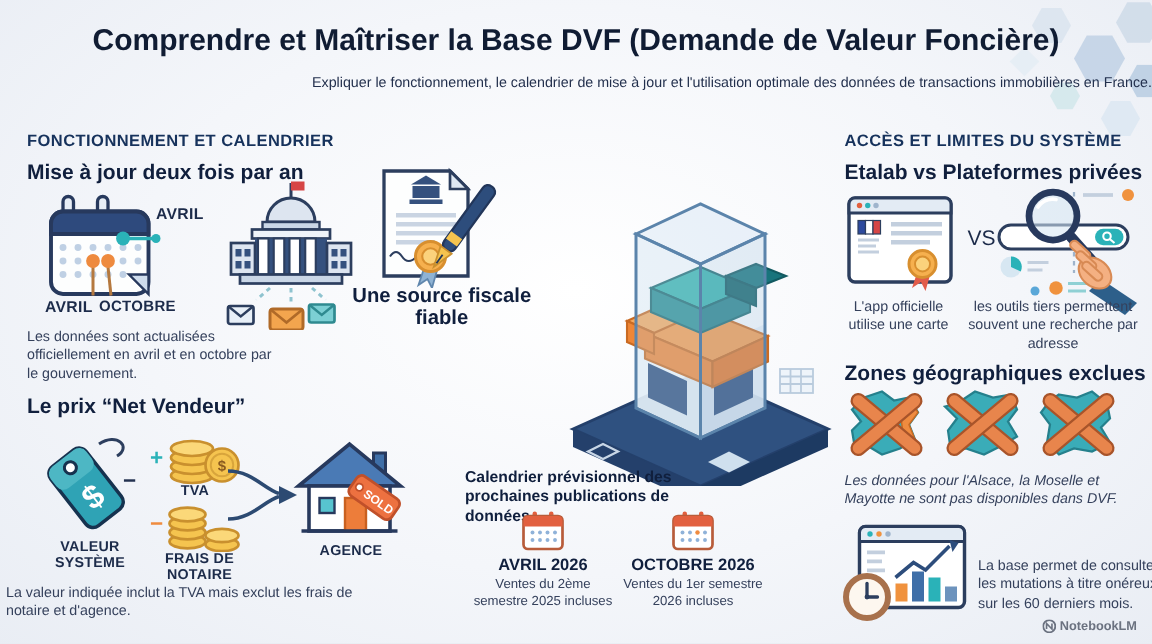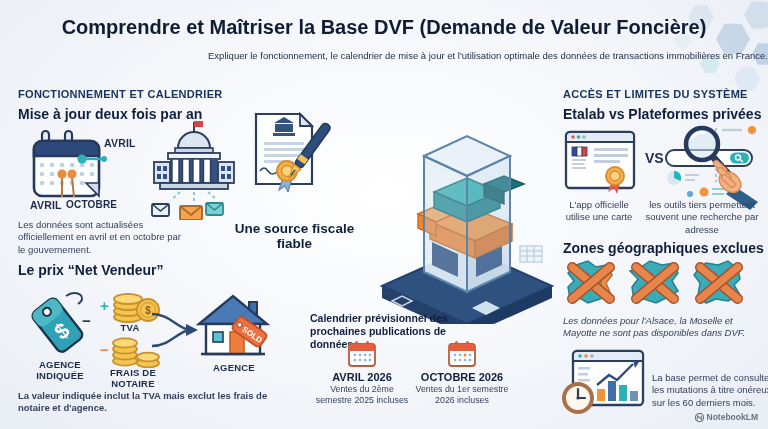--- a/index.html
+++ b/index.html
@@ -10,21 +10,21 @@
   .h2sec{font-size:11px;font-weight:800;color:#16325c;letter-spacing:.3px;}
   .h3{font-size:14px;font-weight:800;color:#101f3d;}
   .body-txt{font-size:9.5px;font-weight:500;color:#35415c;line-height:1.3;}
   .lbl{font-size:9.5px;font-weight:800;color:#1c2b4a;letter-spacing:.2px;}
   .center{text-align:center;}
   .title{font-size:20px;font-weight:800;color:#101c33;text-align:center;width:100%;}
   .subtitle{font-size:9.5px;font-weight:400;color:#23304d;text-align:right;width:100%;}
   .hex{clip-path:polygon(25% 5%,75% 5%,100% 50%,75% 95%,25% 95%,0% 50%);}
   .sched-date{font-size:11px;font-weight:800;color:#101f3d;}
   .sched-desc{font-size:8.8px;font-weight:500;color:#35415c;line-height:1.25;}
-  .vs{font-size:14px;font-weight:700;color:#1c2b4a;}
+  .vs{font-size:14px;font-weight:400;color:#1c2b4a;}
   .sign{font-weight:800;font-size:15px;}
   .watermark{font-size:8.5px;font-weight:700;color:#6b7280;display:flex;align-items:center;gap:3px;}
 </style>
 </head>
 <body>
 
 <div class="canvas">
 
   <div>
     <span class="abs hex" style="left:688px;top:4px;width:26px;height:26px;background:#d9e4ef;opacity:.85;"></span>
@@ -85,21 +85,21 @@
 
   <svg class="abs" style="left:20px;top:288px;" width="78" height="74" viewBox="0 0 78 74">
     <path d="M46 8 C 58 0 68 10 58 16" fill="none" stroke="#2c3e5e" stroke-width="2"></path>
     <g transform="rotate(-38 38 38)">
       <rect x="23" y="12" width="30" height="50" rx="6" fill="#2fa3b5" stroke="#16324f" stroke-width="2.3"></rect>
       <rect x="23" y="12" width="30" height="18" rx="6" fill="#4db7c4" stroke="none"></rect>
       <circle cx="38" cy="20" r="4" fill="#fff" stroke="#16324f" stroke-width="2"></circle>
       <text x="38" y="52" text-anchor="middle" font-size="22" font-weight="800" fill="#ffffff">$</text>
     </g>
   </svg>
-  <div class="abs lbl center" style="left:16px;top:360px;width:88px;line-height:1.15;">AGENCE INDIQUÉE</div>
+  <div class="abs lbl center" style="left:16px;top:360px;width:88px;line-height:1.15;">VALEUR SYSTÈME</div>
 
   <span class="abs sign" style="left:82px;top:312px;color:#233250;">−</span>
   <span class="abs sign" style="left:100px;top:297px;color:#2ab2b8;">+</span>
   <span class="abs sign" style="left:100px;top:341px;color:#ef8b3f;">−</span>
 
   <svg class="abs" style="left:112px;top:284px;" width="50" height="40" viewBox="0 0 50 40">
     <g fill="#f5c44f" stroke="#c9902e" stroke-width="1.8">
       <ellipse cx="16" cy="33" rx="14" ry="5"></ellipse>
         <ellipse cx="16" cy="27" rx="14" ry="5"></ellipse>
       <ellipse cx="16" cy="21" rx="14" ry="5"></ellipse>
@@ -137,21 +137,21 @@
     <rect x="20" y="42" width="10" height="10" fill="#57c4cf" stroke="#27395d" stroke-width="1.6"></rect>
     <line x1="8" y1="64" x2="72" y2="64" stroke="#27395d" stroke-width="2.4"></line>
     <g transform="rotate(35 54 40)">
       <rect x="40" y="32" width="34" height="16" rx="4" fill="#ed7140" stroke="#c0502a" stroke-width="1.8"></rect>
       <circle cx="45" cy="40" r="2.4" fill="#fff" stroke="#c0502a" stroke-width="1.2"></circle>
       <text x="61" y="43.5" text-anchor="middle" font-size="8" font-weight="800" fill="#ffffff">SOLD</text>
     </g>
   </svg>
   <div class="abs lbl center" style="left:198px;top:362px;width:72px;">AGENCE</div>
 
-  <div class="abs body-txt" style="left:18px;top:390px;width:262px;font-weight:bold;">La valeur indiquée inclut la TVA mais exclut les frais de notaire et d'agence.</div>
+  <div class="abs body-txt" style="left:4px;top:390px;width:262px;">La valeur indiquée inclut la TVA mais exclut les frais de notaire et d'agence.</div>
 
   <svg class="abs" style="left:148px;top:120px;" width="92" height="100" viewBox="0 0 92 100">
     <line x1="46" y1="2" x2="46" y2="13" stroke="#2c3e5e" stroke-width="2"></line>
     <rect x="46" y="1" width="9" height="6" fill="#d64545"></rect>
     <path d="M30 28 A16 16 0 0 1 62 28 Z" fill="#dde5f0" stroke="#2c3e5e" stroke-width="2"></path>
     <rect x="27" y="28" width="38" height="5" fill="#c9d6e6" stroke="#2c3e5e" stroke-width="1.6"></rect>
     <rect x="20" y="33" width="52" height="6" fill="#eef3f9" stroke="#2c3e5e" stroke-width="1.8"></rect>
     <rect x="22" y="39" width="48" height="24" fill="#35517e"></rect>
     <g fill="#ffffff" stroke="#2c3e5e" stroke-width="1.4">
       <rect x="24" y="39" width="7" height="24"></rect>
@@ -204,21 +204,21 @@
     <circle cx="41" cy="63" r="10" fill="#f6b04e" stroke="#d88f2f" stroke-width="2"></circle>
     <circle cx="41" cy="63" r="5.5" fill="#fbd27c" stroke="#d88f2f" stroke-width="1.4"></circle>
     <g transform="rotate(36 62 44)">
       <rect x="57.5" y="10" width="9" height="52" rx="4" fill="#2d4d7c" stroke="#22365a" stroke-width="1.5"></rect>
       <rect x="57.5" y="50" width="9" height="6" fill="#f5c44f"></rect>
       <polygon points="57.5,62 66.5,62 62,76" fill="#f5c44f" stroke="#c9902e" stroke-width="1.2"></polygon>
       <line x1="62" y1="66" x2="62" y2="73" stroke="#22365a" stroke-width="1.2"></line>
     </g>
   </svg>
 
-  <div class="abs h3 center" style="left:222px;top:189px;width:145px;font-size:13.5px;margin-top:32px;">Une source fiscale fiable</div>
+  <div class="abs h3 center" style="left:222px;top:189px;width:145px;font-size:13.5px;">Une source fiscale fiable</div>
 
   <svg class="abs" style="left:372px;top:96px;" width="192" height="228" viewBox="0 0 192 228">
     <polygon points="10,190 95,152 180,190 95,228" fill="#2f5180" stroke="#24406b" stroke-width="2"></polygon>
     <polygon points="10,190 95,228 95,240 10,202" fill="#24406b"></polygon>
     <polygon points="180,190 95,228 95,240 180,202" fill="#1d3a62"></polygon>
     <polygon points="52,175 95,195 95,140 52,120" fill="#f4f8fc" opacity="0.9"></polygon>
     <polygon points="138,175 95,195 95,140 138,120" fill="#e6eef6" opacity="0.9"></polygon>
     <polygon points="60,146 86,158 86,181 60,169" fill="#2d4d7c"></polygon>
     <polygon points="104,158 130,146 130,169 104,181" fill="#2d4d7c"></polygon>
     <polygon points="58,126 95,110 140,128 103,145" fill="#f59a4a" stroke="#c96a22" stroke-width="1.4"></polygon>

